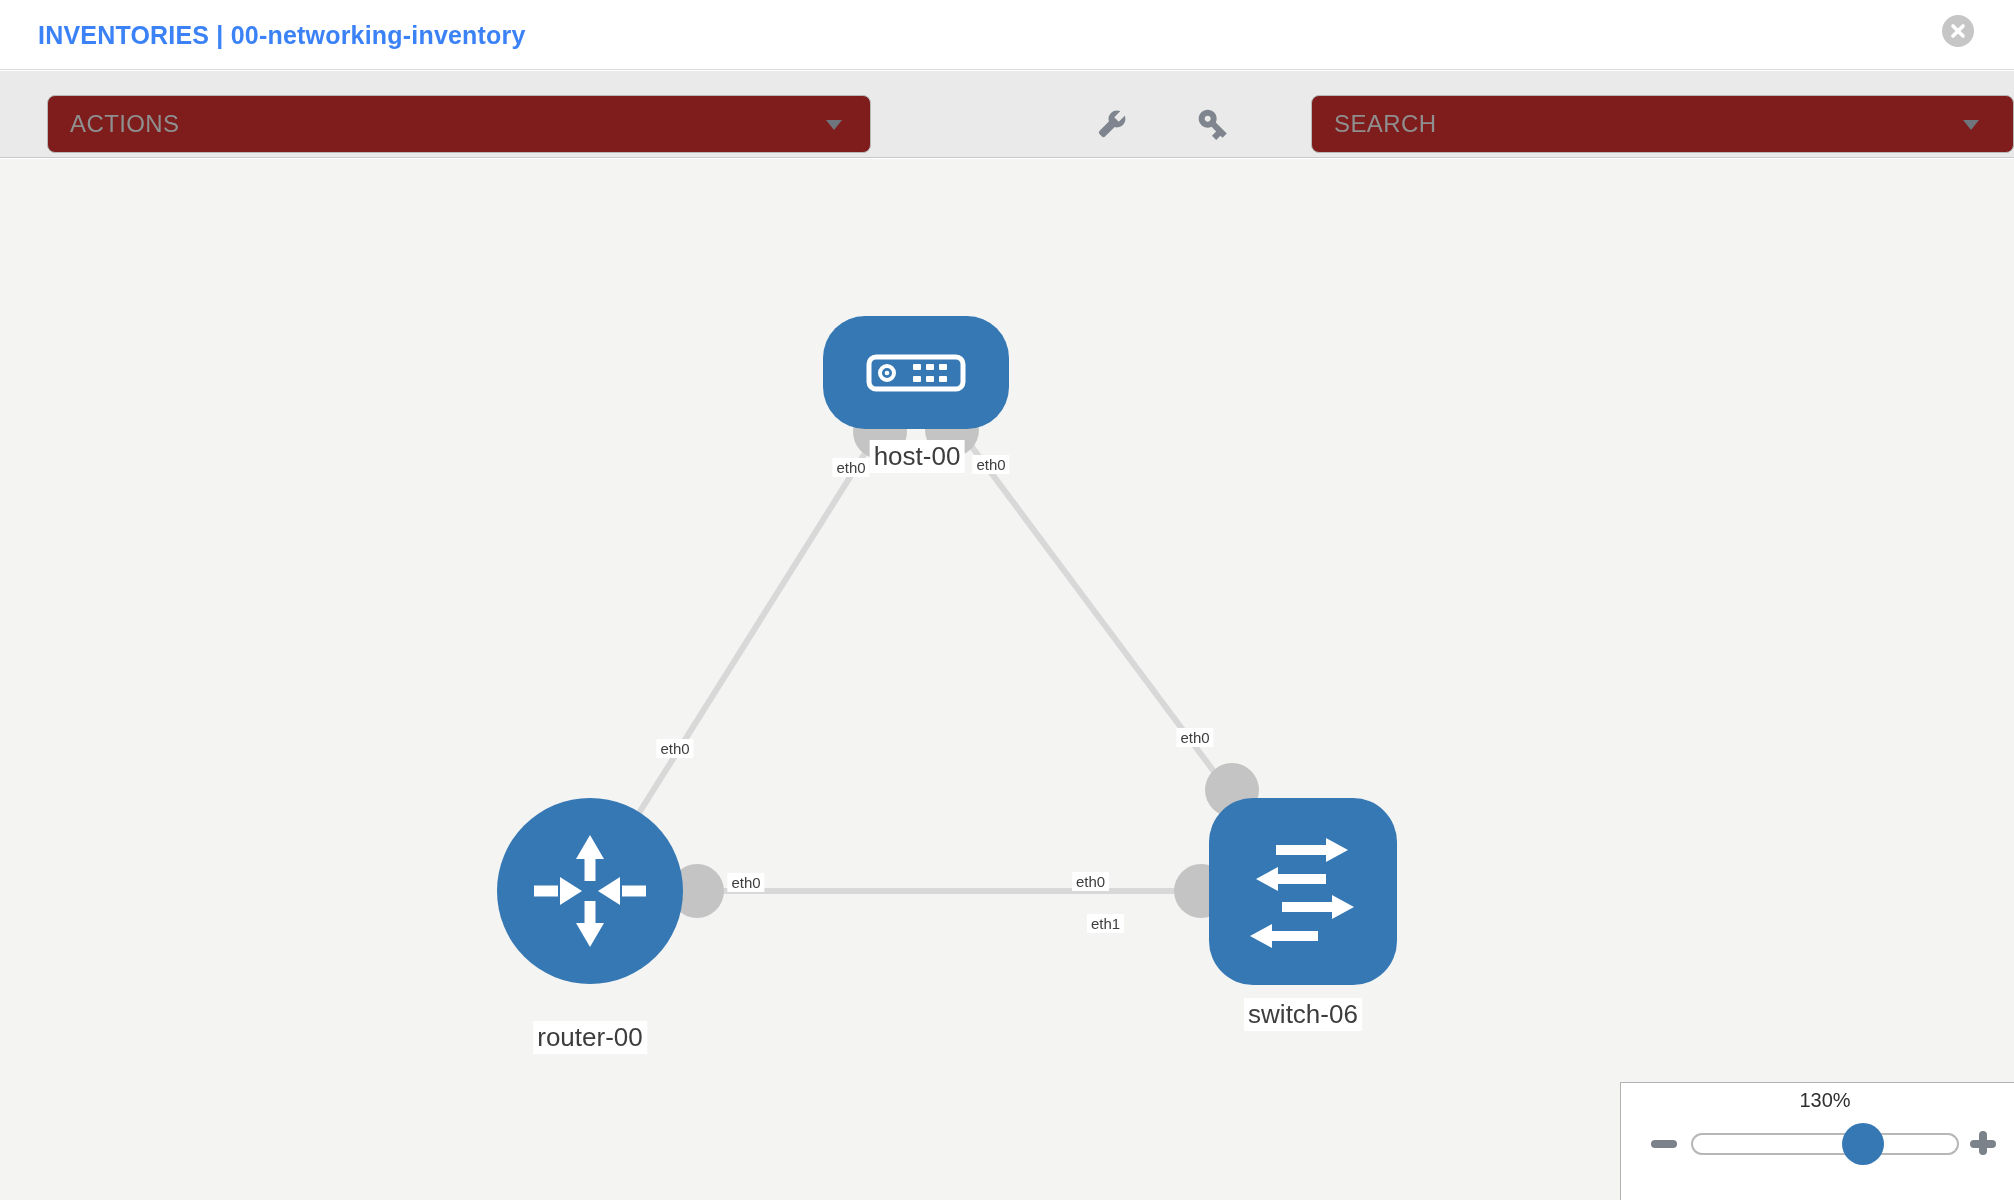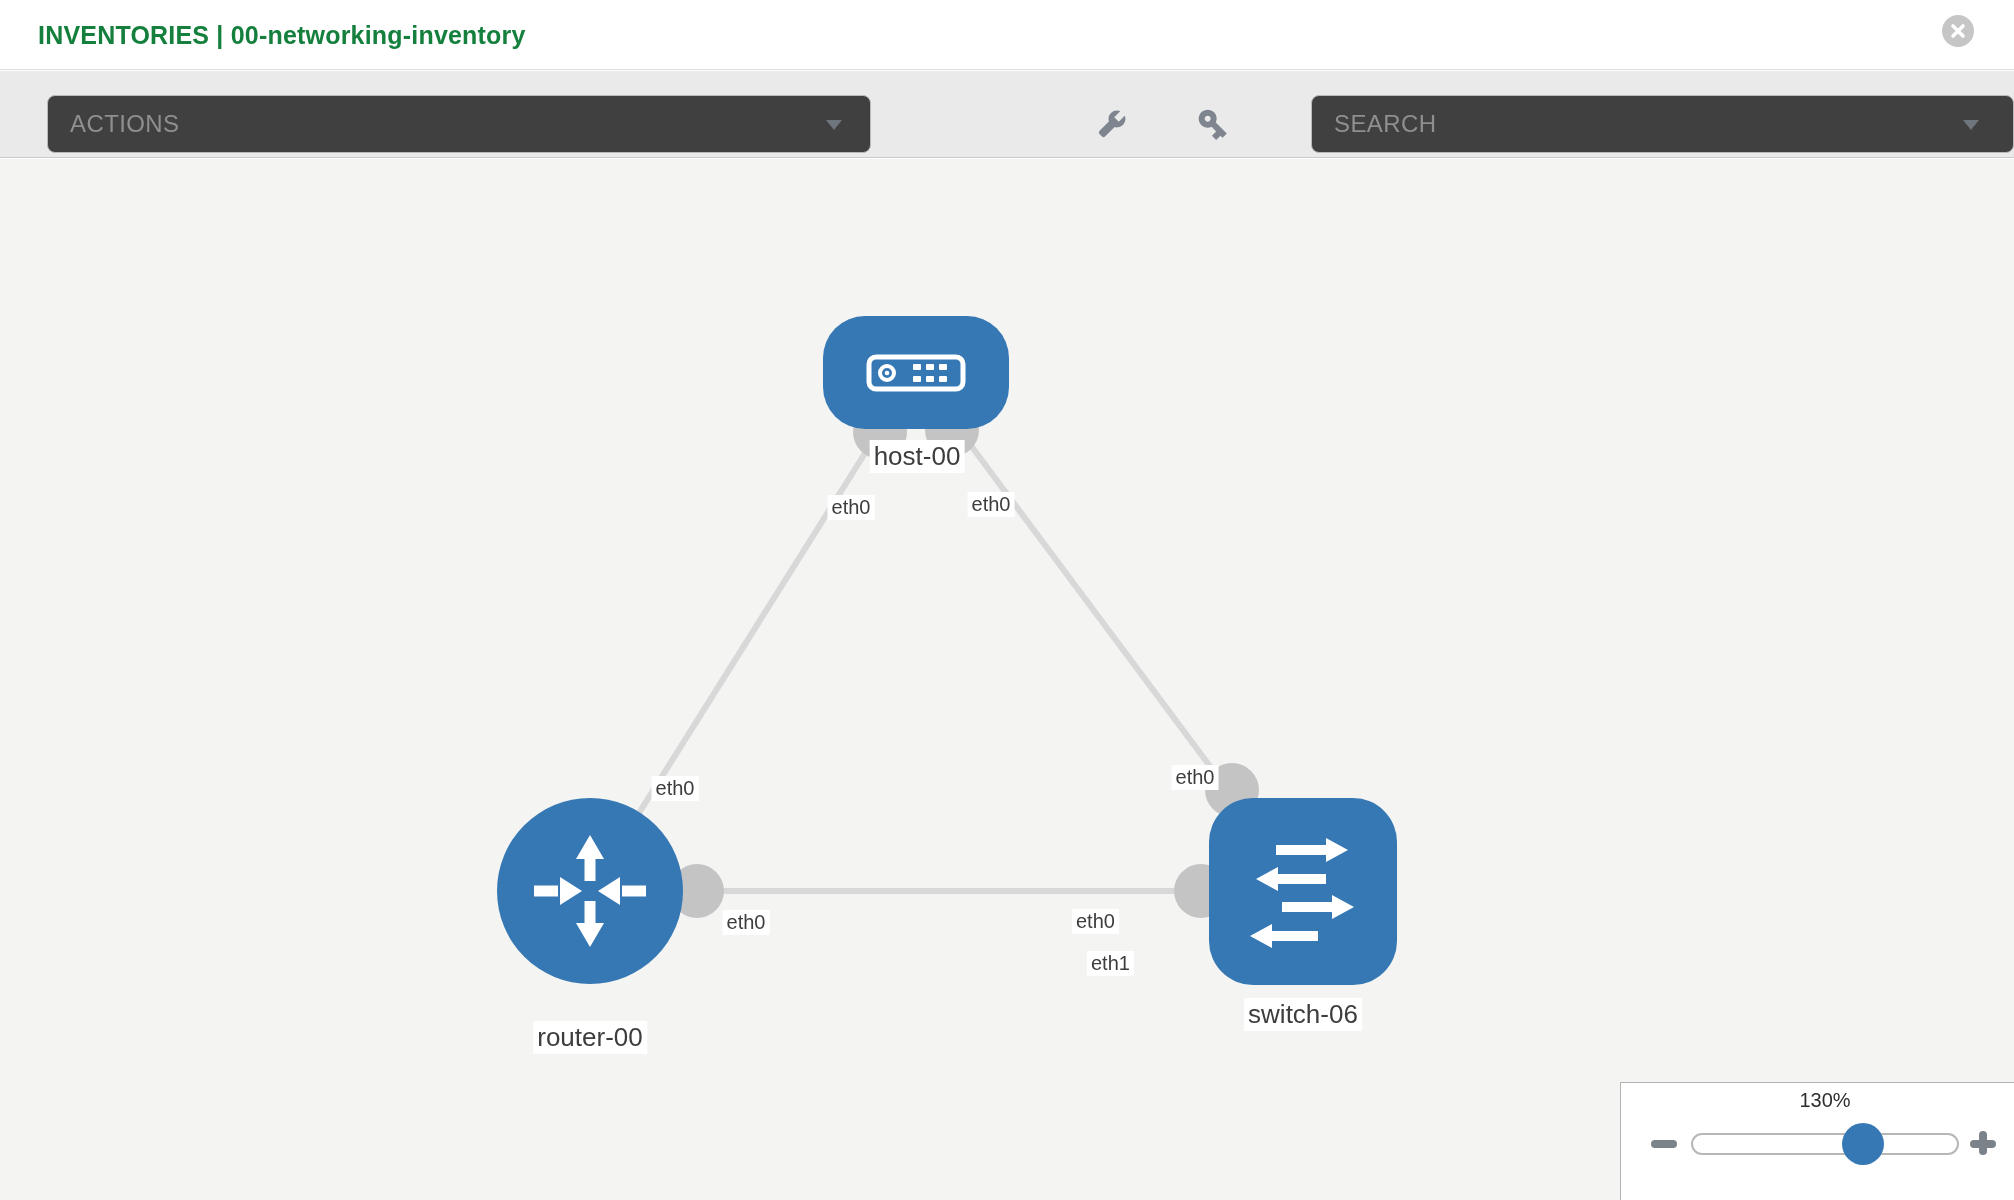--- a/index.html
+++ b/index.html
@@ -4,29 +4,29 @@
 <style>
   * { margin:0; padding:0; box-sizing:border-box; }
   html,body { width:2014px; height:1200px; overflow:hidden; background:#fff;
               font-family:"Liberation Sans", sans-serif; }
   .app { position:relative; width:2014px; height:1200px; }
 
   
   .header { position:absolute; left:0; top:0; width:2014px; height:70px;
             background:#ffffff; border-bottom:1px solid #dcdcdc; }
   .page-title { position:absolute; left:38px; top:0; height:70px; line-height:70px;
-                font-size:25px; font-weight:bold; color:#15803d; letter-spacing:0.2px; }
+                font-size:25px; font-weight:bold; color:#3b82f6; letter-spacing:0.2px; }
   .close-btn { position:absolute; left:1942px; top:15px; width:32px; height:32px;
                border-radius:50%; background:#c6c6c6; cursor:pointer;
                display:flex; align-items:center; justify-content:center; }
 
   
   .toolbar { position:absolute; left:0; top:71px; width:2014px; height:87px;
              background:#eaeaea; border-bottom:1px solid #c9c9c9; }
-  .select-box { position:absolute; top:95px; height:58px; background:#404040;
+  .select-box { position:absolute; top:95px; height:58px; background:#7f1d1d;
                 border:1px solid #b9b9b9; border-radius:8px; cursor:pointer; }
   .select-box .sel-text { position:absolute; left:22px; top:0; height:56px; line-height:56px;
                           font-size:24px; color:#8f8f8f; letter-spacing:0.4px; }
   .caret { position:absolute; top:24px; width:0; height:0;
            border-left:8px solid transparent; border-right:8px solid transparent;
            border-top:10px solid #6f757c; }
   .actions-box { left:47px; width:824px; }
   .search-box  { left:1283px; width:703px;margin-left:28px; }
   .tool-icon-btn { position:absolute; top:106px; width:36px; height:36px; cursor:pointer;
                    display:flex; align-items:center; justify-content:center; }
@@ -39,21 +39,21 @@
                background:#c4c4c4; }
   .node { position:absolute; background:#3578b4; cursor:pointer;
           display:flex; align-items:center; justify-content:center; }
   .node-host   { left:823px; top:157px; width:186px; height:113px; border-radius:42px; }
   .node-router { left:497px; top:639px; width:186px; height:186px; border-radius:50%; }
   .node-switch { left:1209px; top:639px; width:188px; height:187px; border-radius:44px; }
 
   .glabel { position:absolute; background:#ffffff; color:#3d3d3d; white-space:nowrap;
             padding:1px 4px; z-index:30; }
   .node-name { font-size:26px; transform:translateX(-50%); z-index:31; }
-  .iface-label { font-size:20px; z-index:32;margin-top:37px; }
+  .iface-label { font-size:15px; z-index:32; }
   .centered { transform:translateX(-50%); }
 
   
   .zoom-panel { position:absolute; left:1620px; top:1082px; width:420px; height:140px;
                 background:#ffffff; border:1px solid #b3b3b3; z-index:50; }
   .zoom-level { position:absolute; left:204px; top:6px; transform:translateX(-50%);
                 font-size:20px; color:#2f2f2f; }
   .zoom-track { position:absolute; left:70px; top:50px; width:268px; height:22px;
                 border:2px solid #b7b7b7; border-radius:12px; background:#fff; cursor:pointer; }
   .zoom-knob { position:absolute; left:221px; top:40px; width:42px; height:42px;

